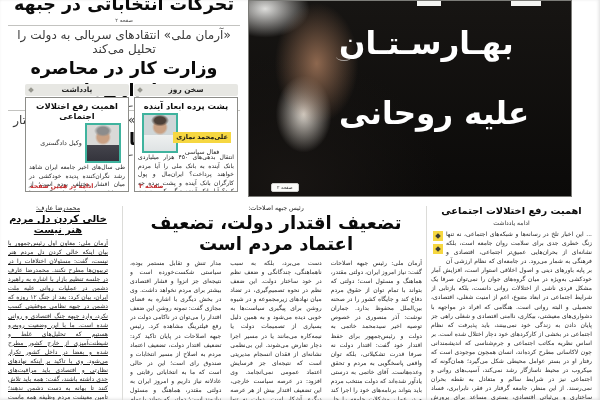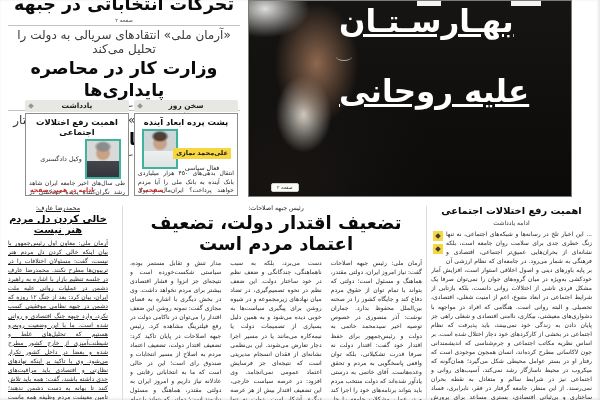--- a/index.html
+++ b/index.html
@@ -11,21 +11,21 @@
   .hl-block{position:relative;text-align:center;}
   .hl-clip{overflow:hidden;height:16px;}
   .hl-lg{font-size:17.5px;font-weight:bold;line-height:22px;color:#0b0b0b;margin:0;letter-spacing:-.2px;}
   .hl-lg.clipped{margin-top:-7px;}
   .kicker{font-size:12px;color:#3a3a3a;margin:2px 0 1px;}
   .pageref{font-size:5.2px;color:#444;margin:1px 0;}
   .divider{border:none;border-top:1px solid #c3c3c0;margin:2px 0 2px;position:relative;}
   .divider:before,.divider:after{content:"";position:absolute;top:-2px;width:3px;height:3px;background:#b5b5b2;}
   .divider:before{right:0}.divider:after{left:0}
   
-  .cbox{position:absolute;top:100px;width:104px;height:96px;}
+  .cbox{position:absolute;top:84px;width:104px;height:108px;}
   .cbox-header{position:relative;height:12px;background:#e7e7e3;border-radius:2px;
                font-size:7.4px;font-weight:bold;line-height:12px;text-align:center;color:#222;}
   .ornament{position:absolute;left:4px;top:4px;width:4px;height:4px;background:#97978f;transform:rotate(45deg);}
   .ccard{position:absolute;top:13px;left:0;right:0;bottom:0;border:1px solid #8d8d89;background:#fff;padding:2px 3px;overflow:hidden;}
   .ctitle{font-size:8.4px;font-weight:bold;text-align:center;margin:1px 0 2px;color:#0d0d0d;}
   .author-row{position:relative;height:39px;}
   .aphoto{position:absolute;top:0;width:32px;height:36px;border:2px solid #3fb39e;background:
           radial-gradient(ellipse 9px 6px at 50% 16%, #8c8c8c 60%, rgba(140,140,140,0) 100%),
           radial-gradient(circle 8px at 50% 34%, #c9a184 70%, rgba(201,161,132,0) 100%),
           linear-gradient(180deg,#d9d9d7 55%,#44444c 56%,#34343c 100%);}
@@ -41,21 +41,21 @@
   
   .photo-panel{position:absolute;left:248px;top:0;width:324px;height:197px;border:1px solid #7c7c78;box-sizing:border-box;
     background:
       radial-gradient(ellipse 58px 84px at 21% 32%, rgba(148,108,82,.95), rgba(148,108,82,0) 72%),
       radial-gradient(ellipse 40px 55px at 17% 58%, rgba(224,218,209,.95), rgba(224,218,209,0) 70%),
       radial-gradient(ellipse 62px 40px at 5% 4%, rgba(238,238,236,.92), rgba(238,238,236,0) 72%),
       radial-gradient(ellipse 180px 150px at 12% 92%, rgba(24,21,19,1), rgba(18,16,15,0) 85%),
       linear-gradient(180deg,#171513,#0b0a09);}
   .glasses{position:absolute;left:27%;top:26%;width:16px;height:8px;border-bottom:1.5px solid rgba(255,255,255,.55);border-radius:0 0 60% 60%;}
   .photo-frag{position:absolute;top:0;height:5px;background:#f4f4f2;}
-  .photo-headline{position:absolute;top:0;right:10px;left:90px;text-align:left;color:#fff;text-decoration:underline;}
+  .photo-headline{position:absolute;top:22px;right:10px;left:90px;text-align:left;color:#fff;}
   .ph-line{font-size:31px;font-weight:bold;line-height:1.35;white-space:nowrap;text-align:left;}
   .ph-line2{margin-top:28px;}
   .photo-badge{position:absolute;bottom:4px;left:22px;background:#fbfbf9;border:1px solid #cfcfcc;border-radius:2px;
                font-size:4.6px;color:#333;padding:1px 5px;}
   
   .barticle{position:absolute;top:203px;height:197px;overflow:hidden;}
   .b-kicker{font-size:6.3px;text-align:center;color:#222;margin:1px 0 1px;}
   .b-headline-sm{font-size:9.8px;font-weight:bold;text-align:center;margin:2px 0 3px;color:#0a0a0a;}
   .b-headline-md{font-size:18px;font-weight:bold;text-align:center;margin:1px 0 4px;color:#0a0a0a;}
   .b-sub{font-size:6.1px;text-align:center;color:#333;margin:1px 0 3px;}

